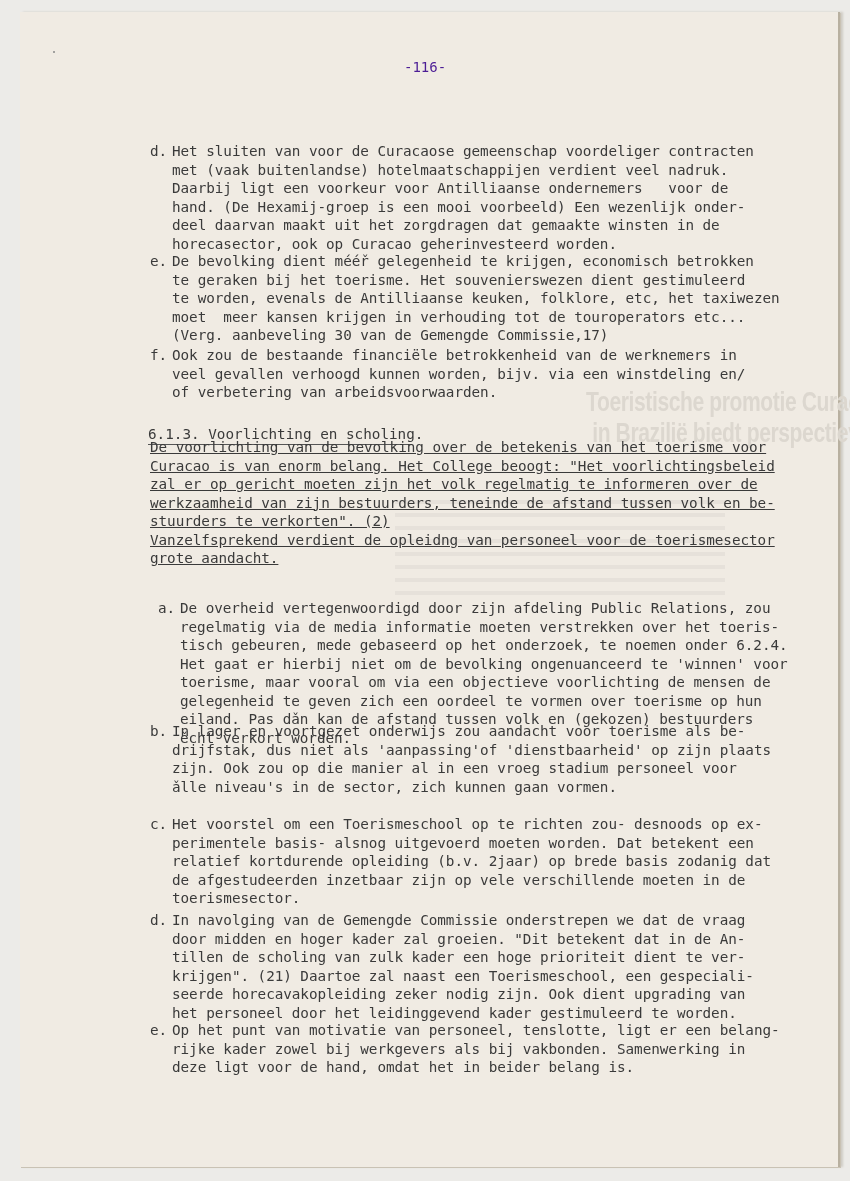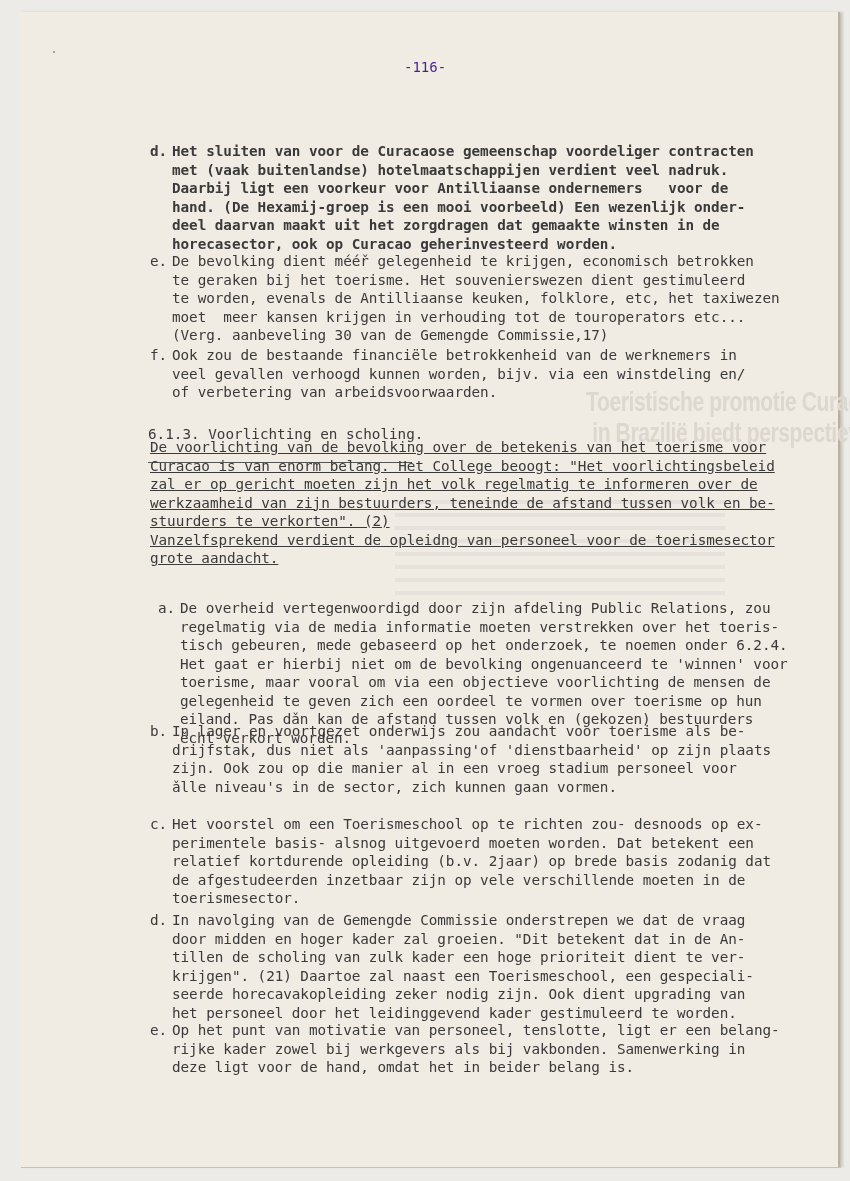--- a/index.html
+++ b/index.html
@@ -35,21 +35,21 @@
       font-size: 14px; color: #4c1d95;
     }
     .text {
       position: absolute; font-size: 14.3px; line-height: 18.5px;
       color: #3a3a3a; white-space: pre; letter-spacing: -0.05px;
     }
     .item .lbl { display: inline-block; width: 22px; }
     .heading {
       position: absolute; left: 148px; top: 426px;
       font-size: 14.3px; color: #3a3a3a; white-space: pre;
-      padding-bottom: 20px; border-bottom: 1px solid #555;
+      padding-bottom: 2px; border-bottom: 1px solid #555;
       width: 264px;
     }
     .speck { position: absolute; width: 2px; height: 2px; background: #888; border-radius: 1px; }
   </style>
 </head>
 <body>
 
 <div class="paper"></div>
 
 <div class="ghost">
@@ -64,21 +64,21 @@
     <div></div>
     <div></div>
     <div></div>
     <div></div>
 </div>
 
 <div class="speck" style="left:53px;top:51px;"></div>
 
 <div class="pageno">-116-</div>
 
-<div class="text item" style="left:150px; top:142px;font-weight:bold;"><span class="lbl">d.</span><span>Het sluiten van voor de Curacaose gemeenschap voordeliger contracten</span>
+<div class="text item" style="left:150px; top:142px;"><span class="lbl">d.</span><span>Het sluiten van voor de Curacaose gemeenschap voordeliger contracten</span>
 <span class="lbl"></span><span>met (vaak buitenlandse) hotelmaatschappijen verdient veel nadruk.</span>
 <span class="lbl"></span><span>Daarbij ligt een voorkeur voor Antilliaanse ondernemers   voor de</span>
 <span class="lbl"></span><span>hand. (De Hexamij-groep is een mooi voorbeeld) Een wezenlijk onder-</span>
 <span class="lbl"></span><span>deel daarvan maakt uit het zorgdragen dat gemaakte winsten in de</span>
 <span class="lbl"></span><span>horecasector, ook op Curacao geherinvesteerd worden.</span></div>
 
 <div class="text item" style="left:150px; top:252px;"><span class="lbl">e.</span><span>De bevolking dient mééř gelegenheid te krijgen, economisch betrokken</span>
 <span class="lbl"></span><span>te geraken bij het toerisme. Het souvenierswezen dient gestimuleerd</span>
 <span class="lbl"></span><span>te worden, evenals de Antilliaanse keuken, folklore, etc, het taxiwezen</span>
 <span class="lbl"></span><span>moet  meer kansen krijgen in verhouding tot de touroperators etc...</span>

